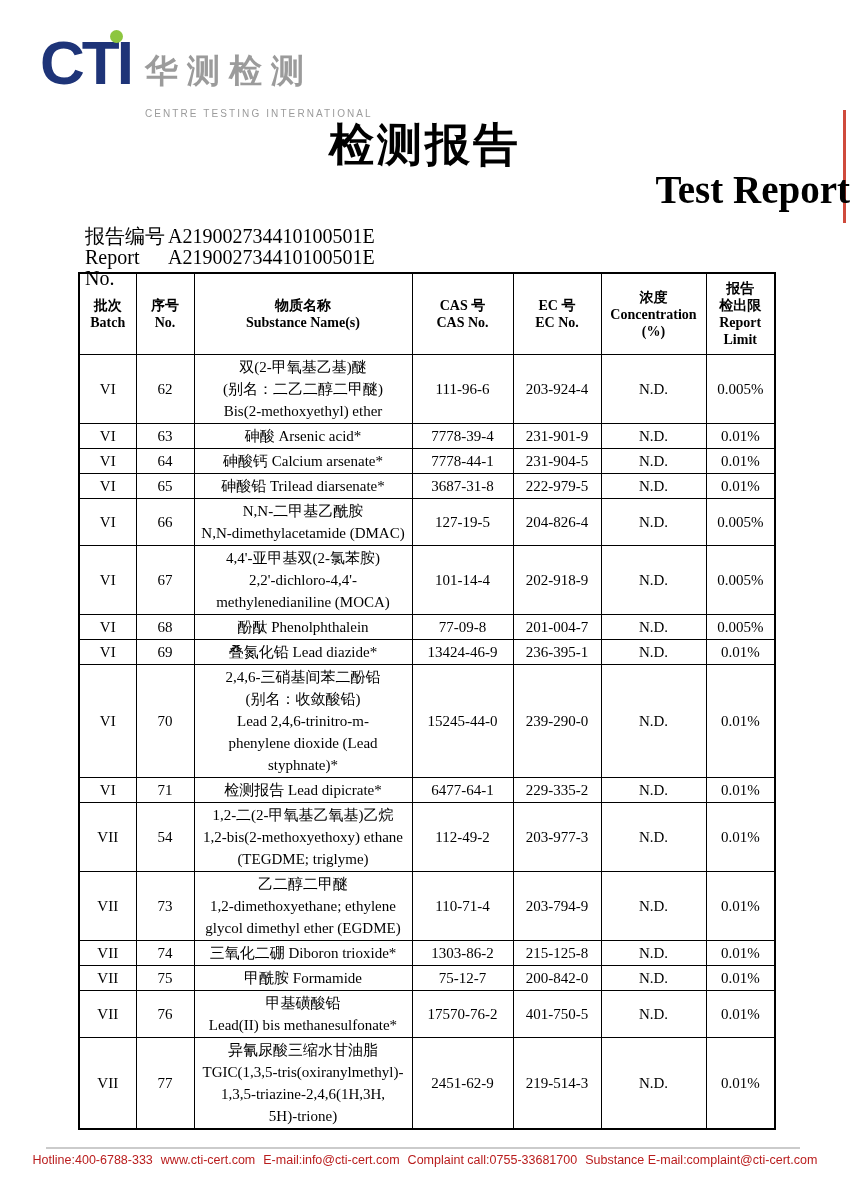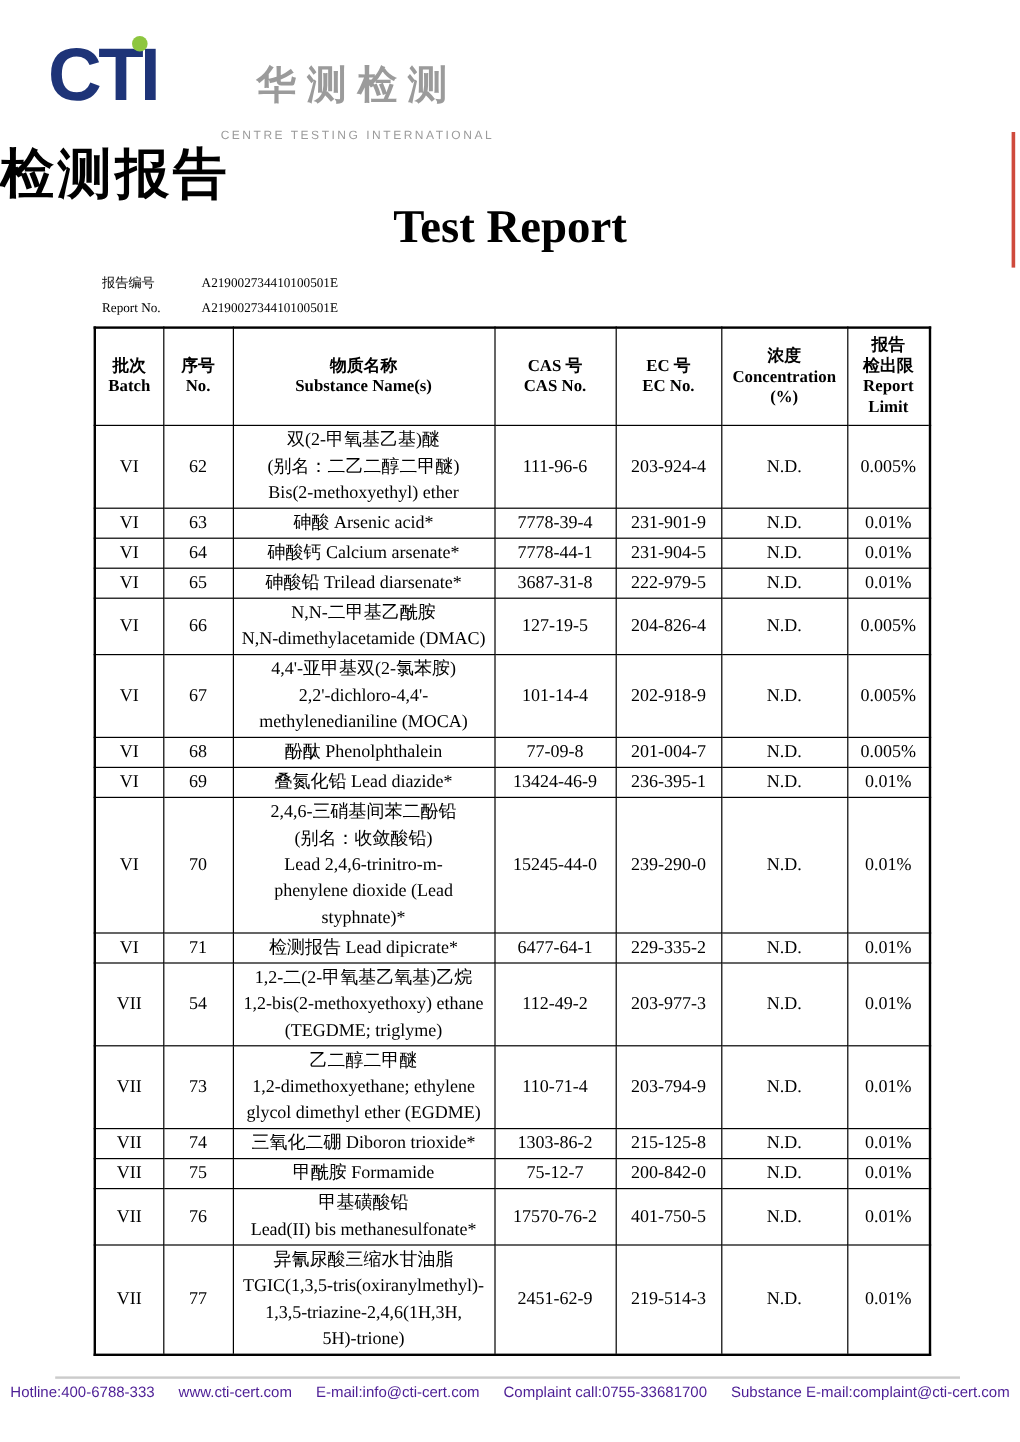--- a/index.html
+++ b/index.html
@@ -9,38 +9,38 @@
     width: 850px;
     height: 1202px;
     margin: 0 auto;
     background: #ffffff;
     font-family: "Liberation Serif", serif;
     color: #000;
     overflow: hidden;
   }
 
   
-  .logo { position: absolute; left: 40px; top: 28px; display: flex; align-items: flex-start; gap: 39px; }
+  .logo { position: absolute; left: 40px; top: 28px; display: flex; align-items: flex-start; }
   .cti-wrap { position: relative; }
   .cti-text {
     font-family: "Liberation Sans", sans-serif;
     font-weight: bold;
     font-size: 62px;
     line-height: 70px;
     letter-spacing: -3px;
     color: #1e3478;
   }
   .cti-dot {
     position: absolute;
     left: 70px; top: 2px;
     width: 13px; height: 13px;
     border-radius: 50%;
     background: #8dc63f;
   }
-  .logo-right { margin-left: 14px; padding-top: 26px; text-align: center; }
+  .logo-right { margin-left: 14px; padding-top: 26px; }
   .logo-cn {
     font-family: "Liberation Sans", sans-serif;
     font-size: 33px; line-height: 33px;
     font-weight: bold;
     letter-spacing: 9px;
     color: #9b9b9b;
   }
   .logo-sub {
     font-family: "Liberation Sans", sans-serif;
     font-size: 10px;
@@ -48,37 +48,37 @@
     color: #9b9b9b;
     margin-top: 21px;
   }
 
   
   .red-mark { position: absolute; right: 4px; top: 110px; width: 3px; height: 113px; background: #cf4a3c; }
 
   
   .title-cn {
     position: absolute; top: 120px; left: 0; width: 100%;
-    text-align: left;
+    text-align: center;
     font-size: 45px; line-height: 50px;
     font-weight: bold;
     letter-spacing: 3px;
   }
   .title-en {
     position: absolute; top: 168px; left: 0; width: 100%;
-    text-align: center;
+    text-align: right;
     font-size: 39px; line-height: 44px;
     font-weight: bold;
   }
 
   
   .report-info {
     position: absolute; top: 226px; left: 85px; right: 82px;
     display: flex; justify-content: space-between;
-    font-size: 11px; line-height: 21px;
+    font-size: 20px; line-height: 21px;
   }
   .ri-row { display: flex; }
   .ri-label { width: 83px; }
   .ri-right { text-align: right; }
 
   
   table.report-table {
     position: absolute; left: 78px; top: 272px;
     width: 696px;
     border-collapse: collapse;
@@ -111,24 +111,24 @@
   col.c5 { width: 105px; }
   col.c6 { width: 69px; }
 
   
   .footer-line {
     position: absolute; left: 46px; right: 50px; top: 1147px;
     height: 2px; background: #cbcbcb;
   }
   .footer {
     position: absolute; top: 1153px; left: 0; width: 100%;
-    display: flex; justify-content: center; gap: 20px;
+    display: flex; justify-content: center; gap: 8px;
     font-family: "Liberation Sans", sans-serif;
     font-size: 12.5px;
-    color: #4c1d95;
+    color: #b91c1c;
     white-space: nowrap;
   }
 </style>
 </head>
 <body>
 
 <div class="page">
 
   <div class="logo">
     <div class="cti-wrap">

